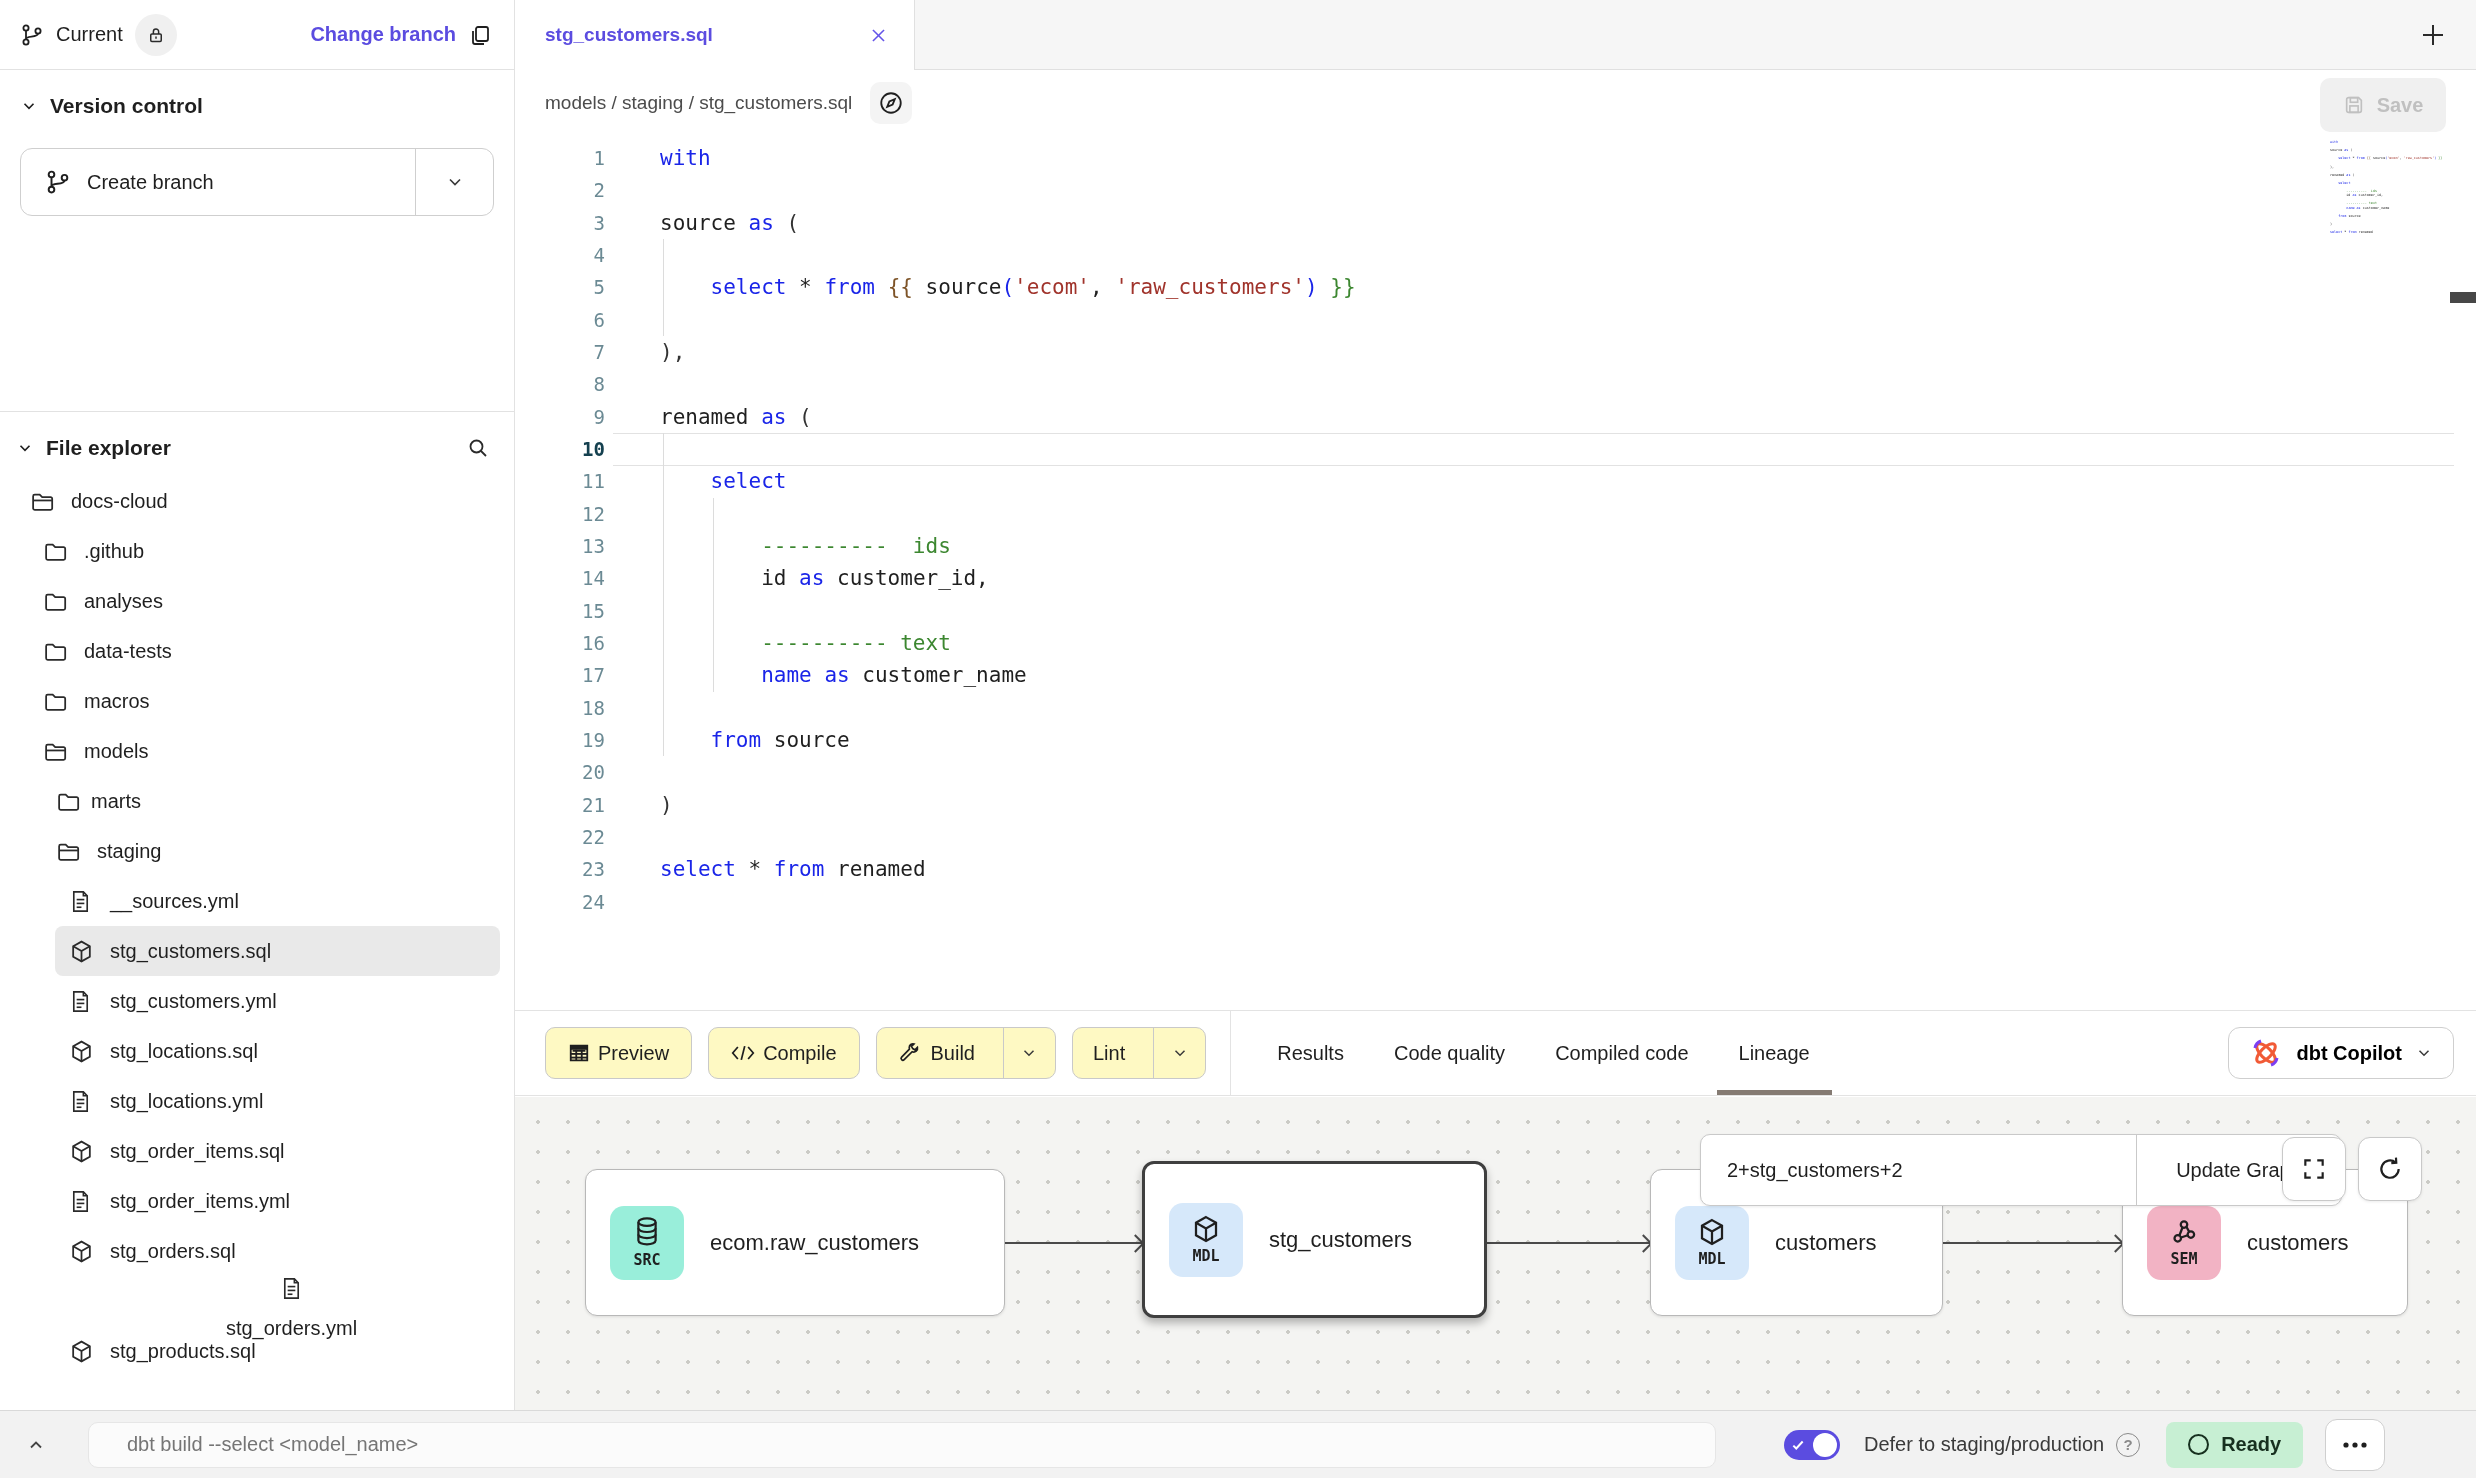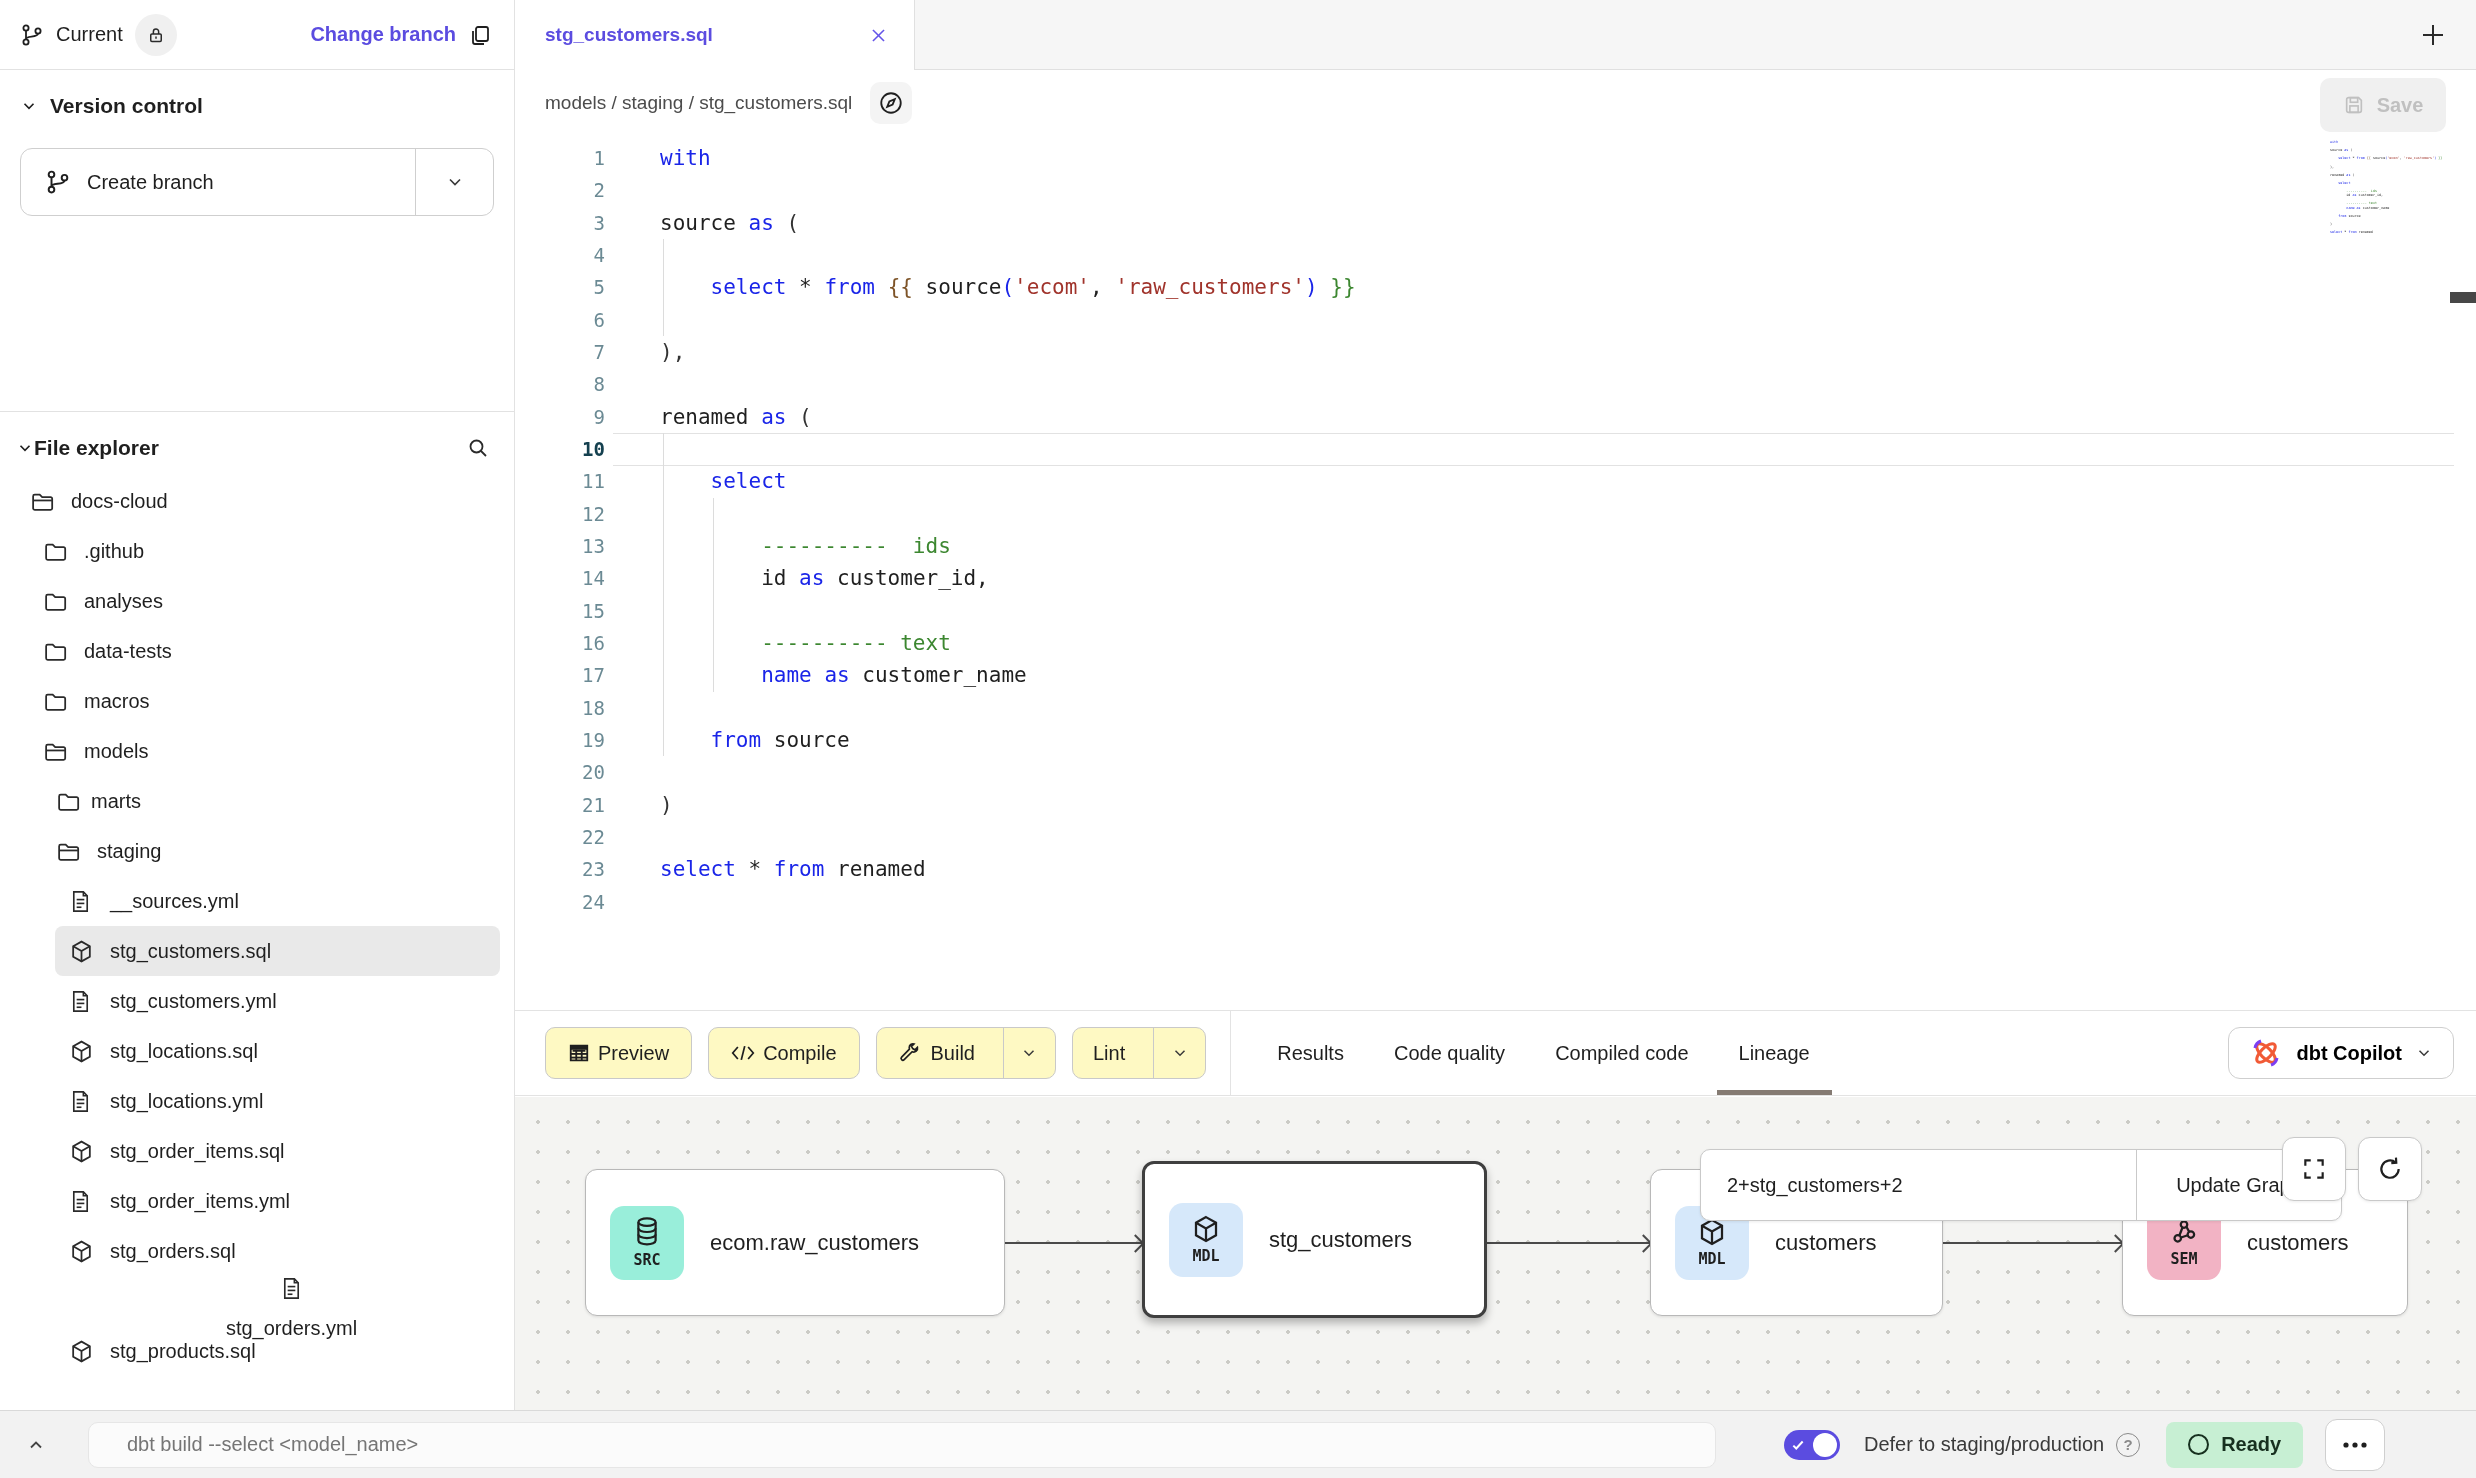--- a/index.html
+++ b/index.html
@@ -20,21 +20,21 @@
 
   .vc-section { height:342px; border-bottom:1px solid #e2e2e2; padding:24px 20px 0; }
   .sec-head { display:flex; align-items:center; gap:12px; font-size:21px; font-weight:700; }
   .create-branch { margin-top:30px; height:68px; border:1.5px solid #cfcfcf; border-radius:12px;
     display:flex; align-items:center; background:#fff; cursor:pointer; }
   .create-branch .main { flex:1; display:flex; align-items:center; gap:16px; padding-left:24px;
     font-size:20px; font-weight:500; }
   .create-branch .dd { width:78px; align-self:stretch; border-left:1px solid #cfcfcf;
     display:flex; align-items:center; justify-content:center; }
 
-  .fe-head { display:flex; align-items:center; padding:24px 24px 12px 16px;
+  .fe-head { display:flex; align-items:center; gap:12px; padding:24px 24px 12px 16px;
     font-size:21px; font-weight:700; }
   .fe-head .spacer { flex:1; }
   .tree { padding-top:4px; }
   .trow { height:50px; display:flex; align-items:center; gap:15px; font-size:20px; cursor:pointer; }
   .trow .ticon { flex:0 0 26px; display:flex; }
   .trow.sel { background:#e9e9e9; border-radius:8px; margin-right:14px; }
 
   
   .tabbar { position:absolute; left:515px; right:0; top:0; height:70px; background:#f6f6f6;
     border-bottom:1px solid #e0e0e0; }
@@ -103,21 +103,21 @@
   .lnode.sel { border:3px solid #3f3f3f; box-shadow:0 5px 8px rgba(0,0,0,0.28); }
   .lbadge { width:74px; height:74px; border-radius:14px; display:flex; flex-direction:column;
     align-items:center; justify-content:center; gap:3px; }
   .lbadge .bt { font-size:15px; font-weight:600; font-family:"DejaVu Sans Mono", monospace; }
   .lnode .nlabel { font-size:22px; color:#1f1f1f; }
   .arrow { position:absolute; height:2px; background:#4a4a4a; z-index:1; }
   .arrow::after { content:''; position:absolute; right:0; top:-5.5px; width:11px; height:11px;
     border-top:2px solid #4a4a4a; border-right:2px solid #4a4a4a; transform:rotate(45deg); }
   .lin-box { position:absolute; left:1185px; top:37px; width:642px; height:72px; background:#fff;
     border:1px solid #c9c9c9; border-radius:10px; display:flex; z-index:5;
-    box-shadow:0 1px 3px rgba(0,0,0,0.08);margin-top:15px; }
+    box-shadow:0 1px 3px rgba(0,0,0,0.08); }
   .lin-box .inp { flex:1; display:flex; align-items:center; padding-left:26px; font-size:20px; }
   .lin-box .ubtn { width:205px; border-left:1px solid #c9c9c9; display:flex; align-items:center;
     justify-content:center; font-size:20px; font-weight:500; cursor:pointer; }
   .sq-btn { position:absolute; top:40px; width:64px; height:64px; background:#fff;
     border:1px solid #c9c9c9; border-radius:12px; display:flex; align-items:center;
     justify-content:center; z-index:5; cursor:pointer; box-shadow:0 1px 3px rgba(0,0,0,0.08); }
 
   
   .bottombar { position:absolute; left:0; right:0; bottom:0; height:68px; background:#f2f2f2;
     border-top:1px solid #d9d9d9; display:flex; align-items:center; }

